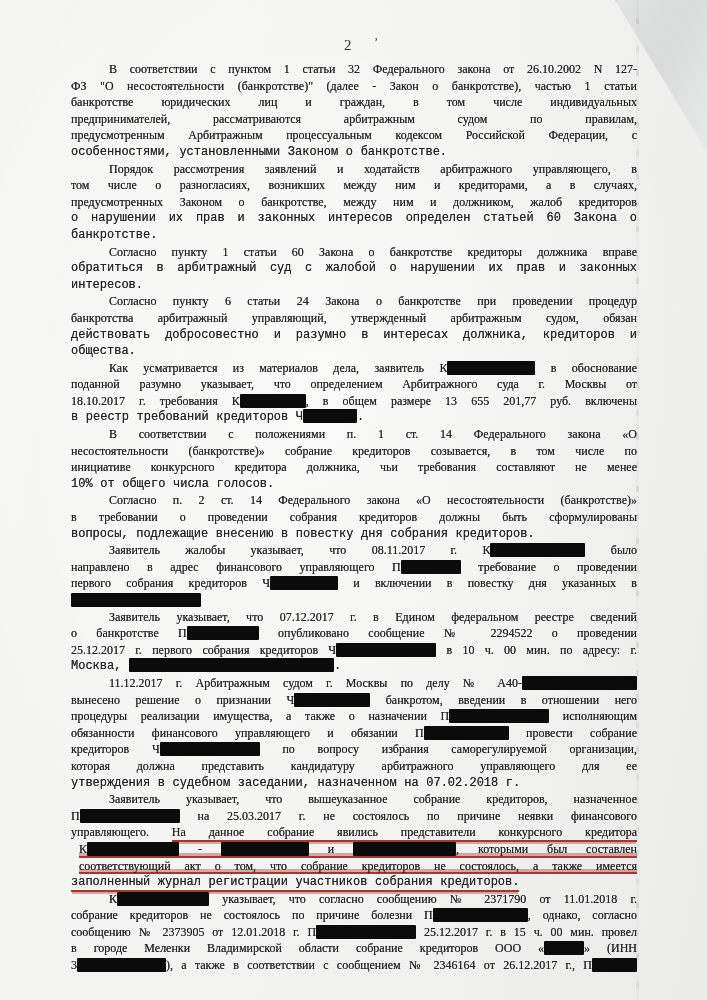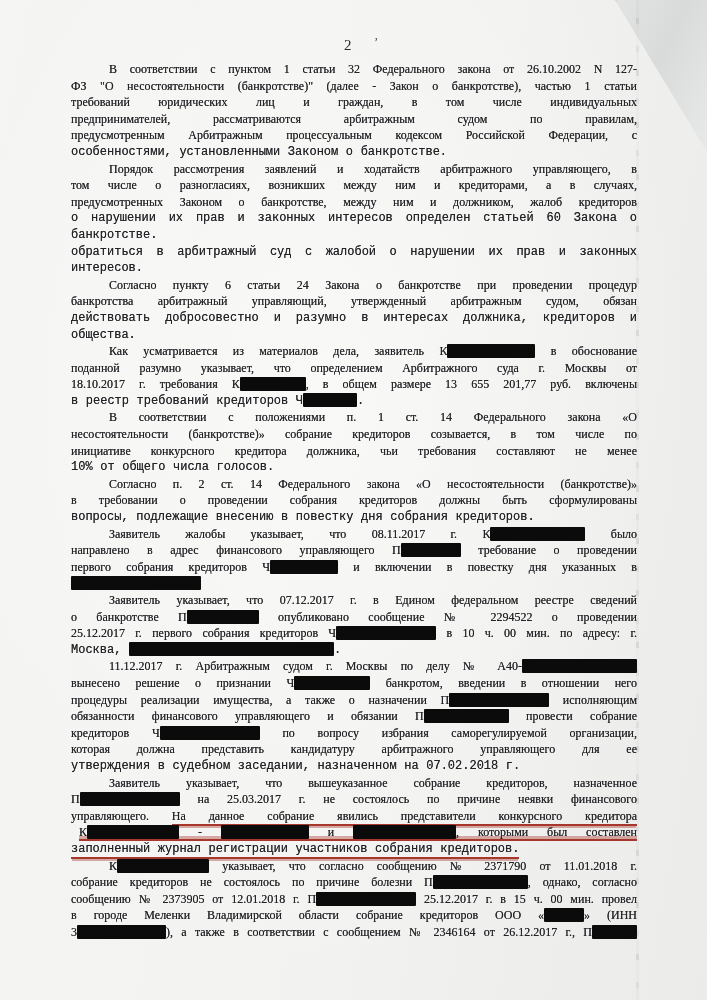--- a/index.html
+++ b/index.html
@@ -47,28 +47,29 @@
 <div class="fold"></div>
 <div class="fold-edge"></div>
 <div class="crease"></div>
 
 <div class="pageno">2</div>
 <div class="pagemark">’</div>
 
 <div class="doc">
     <div class="line indent"><span class="">В соответствии с пунктом 1 статьи 32 Федерального закона от 26.10.2002 N 127-</span></div>
     <div class="line"><span class="">ФЗ "О несостоятельности (банкротстве)" (далее - Закон о банкротстве), частью 1 статьи</span></div>
-    <div class="line"><span class="">требований юридических лиц и граждан, в том числе индивидуальных</span></div>
+    <div class="line"><span class="">банкротстве юридических лиц и граждан, в том числе индивидуальных</span></div>
     <div class="line"><span class="">предпринимателей, рассматриваются арбитражным судом по правилам,</span></div>
     <div class="line"><span class="">предусмотренным Арбитражным процессуальным кодексом Российской Федерации, с</span></div>
     <div class="line last"><span class="">особенностями, установленными Законом о банкротстве.</span></div>
     <div class="line indent"><span class="">Порядок рассмотрения заявлений и ходатайств арбитражного управляющего, в</span></div>
     <div class="line"><span class="">том числе о разногласиях, возникших между ним и кредиторами, а в случаях,</span></div>
     <div class="line"><span class="">предусмотренных Законом о банкротстве, между ним и должником, жалоб кредиторов</span></div>
     <div class="line last"><span class="">о нарушении их прав и законных интересов определен статьей 60 Закона о банкротстве.</span></div>
+    <div class="line indent"><span class="">Согласно пункту 1 статьи 60 Закона о банкротстве кредиторы должника вправе</span></div>
     <div class="line last"><span class="">обратиться в арбитражный суд с жалобой о нарушении их прав и законных интересов.</span></div>
     <div class="line indent"><span class="">Согласно пункту 6 статьи 24 Закона о банкротстве при проведении процедур</span></div>
     <div class="line"><span class="">банкротства арбитражный управляющий, утвержденный арбитражным судом, обязан</span></div>
     <div class="line last"><span class="">действовать добросовестно и разумно в интересах должника, кредиторов и общества.</span></div>
     <div class="line indent"><span class="">Как усматривается из материалов дела, заявитель К</span><span class="redact" style="width: 88px;"></span><span class=""> в обоснование</span></div>
     <div class="line"><span class="">поданной разумно указывает, что определением Арбитражного суда г. Москвы от</span></div>
     <div class="line"><span class="">18.10.2017 г. требования К</span><span class="redact" style="width: 66px;"></span><span class="">, в общем размере 13 655 201,77 руб. включены</span></div>
     <div class="line last"><span class="">в реестр требований кредиторов Ч</span><span class="redact" style="width: 54px;"></span><span class="">.</span></div>
     <div class="line indent"><span class="">В соответствии с положениями п. 1 ст. 14 Федерального закона «О</span></div>
     <div class="line"><span class="">несостоятельности (банкротстве)» собрание кредиторов созывается, в том числе по</span></div>
@@ -89,19 +90,20 @@
     <div class="line"><span class="">вынесено решение о признании Ч</span><span class="redact" style="width: 76px;"></span><span class=""> банкротом, введении в отношении него</span></div>
     <div class="line"><span class="">процедуры реализации имущества, а также о назначении П</span><span class="redact" style="width: 100px;"></span><span class=""> исполняющим</span></div>
     <div class="line"><span class="">обязанности финансового управляющего и обязании П</span><span class="redact" style="width: 85px;"></span><span class=""> провести собрание</span></div>
     <div class="line"><span class="">кредиторов Ч</span><span class="redact" style="width: 100px;"></span><span class=""> по вопросу избрания саморегулируемой организации,</span></div>
     <div class="line"><span class="">которая должна представить кандидатуру арбитражного управляющего для ее</span></div>
     <div class="line last"><span class="">утверждения в судебном заседании, назначенном на 07.02.2018 г.</span></div>
     <div class="line indent"><span class="">Заявитель указывает, что вышеуказанное собрание кредиторов, назначенное</span></div>
     <div class="line"><span class="">П</span><span class="redact" style="width: 100px;"></span><span class=""> на 25.03.2017 г. не состоялось по причине неявки финансового</span></div>
     <div class="line"><span class="">управляющего. </span><span class="redline">На данное собрание явились представители конкурсного кредитора</span></div>
     <div class="line u-line"><span class="">К</span><span class="redact" style="width: 92px;"></span><span class=""> - </span><span class="redact" style="width: 88px;"></span><span class=""> и </span><span class="redact" style="width: 103px;"></span><span class="">, которыми был составлен</span></div>
+    <div class="line u-line"><span class="">соответствующий акт о том, что собрание кредиторов не состоялось, а также имеется</span></div>
     <div class="line last"><span class="redline">заполненный журнал регистрации участников собрания кредиторов.</span></div>
     <div class="line indent"><span class="">К</span><span class="redact" style="width: 92px;"></span><span class=""> указывает, что согласно сообщению № 2371790 от 11.01.2018 г.</span></div>
     <div class="line"><span class="">собрание кредиторов не состоялось по причине болезни П</span><span class="redact" style="width: 95px;"></span><span class="">, однако, согласно</span></div>
     <div class="line"><span class="">сообщению № 2373905 от 12.01.2018 г. П</span><span class="redact" style="width: 100px;"></span><span class=""> 25.12.2017 г. в 15 ч. 00 мин. провел</span></div>
     <div class="line"><span class="">в городе Меленки Владимирской области собрание кредиторов ООО «</span><span class="redact" style="width: 40px;"></span><span class="">» (ИНН</span></div>
     <div class="line"><span class="">3</span><span class="redact" style="width: 89px;"></span><span class="">), а также в соответствии с сообщением № 2346164 от 26.12.2017 г., П</span><span class="redact" style="width: 45px;"></span></div>
   </div>
 
 </body></html>

